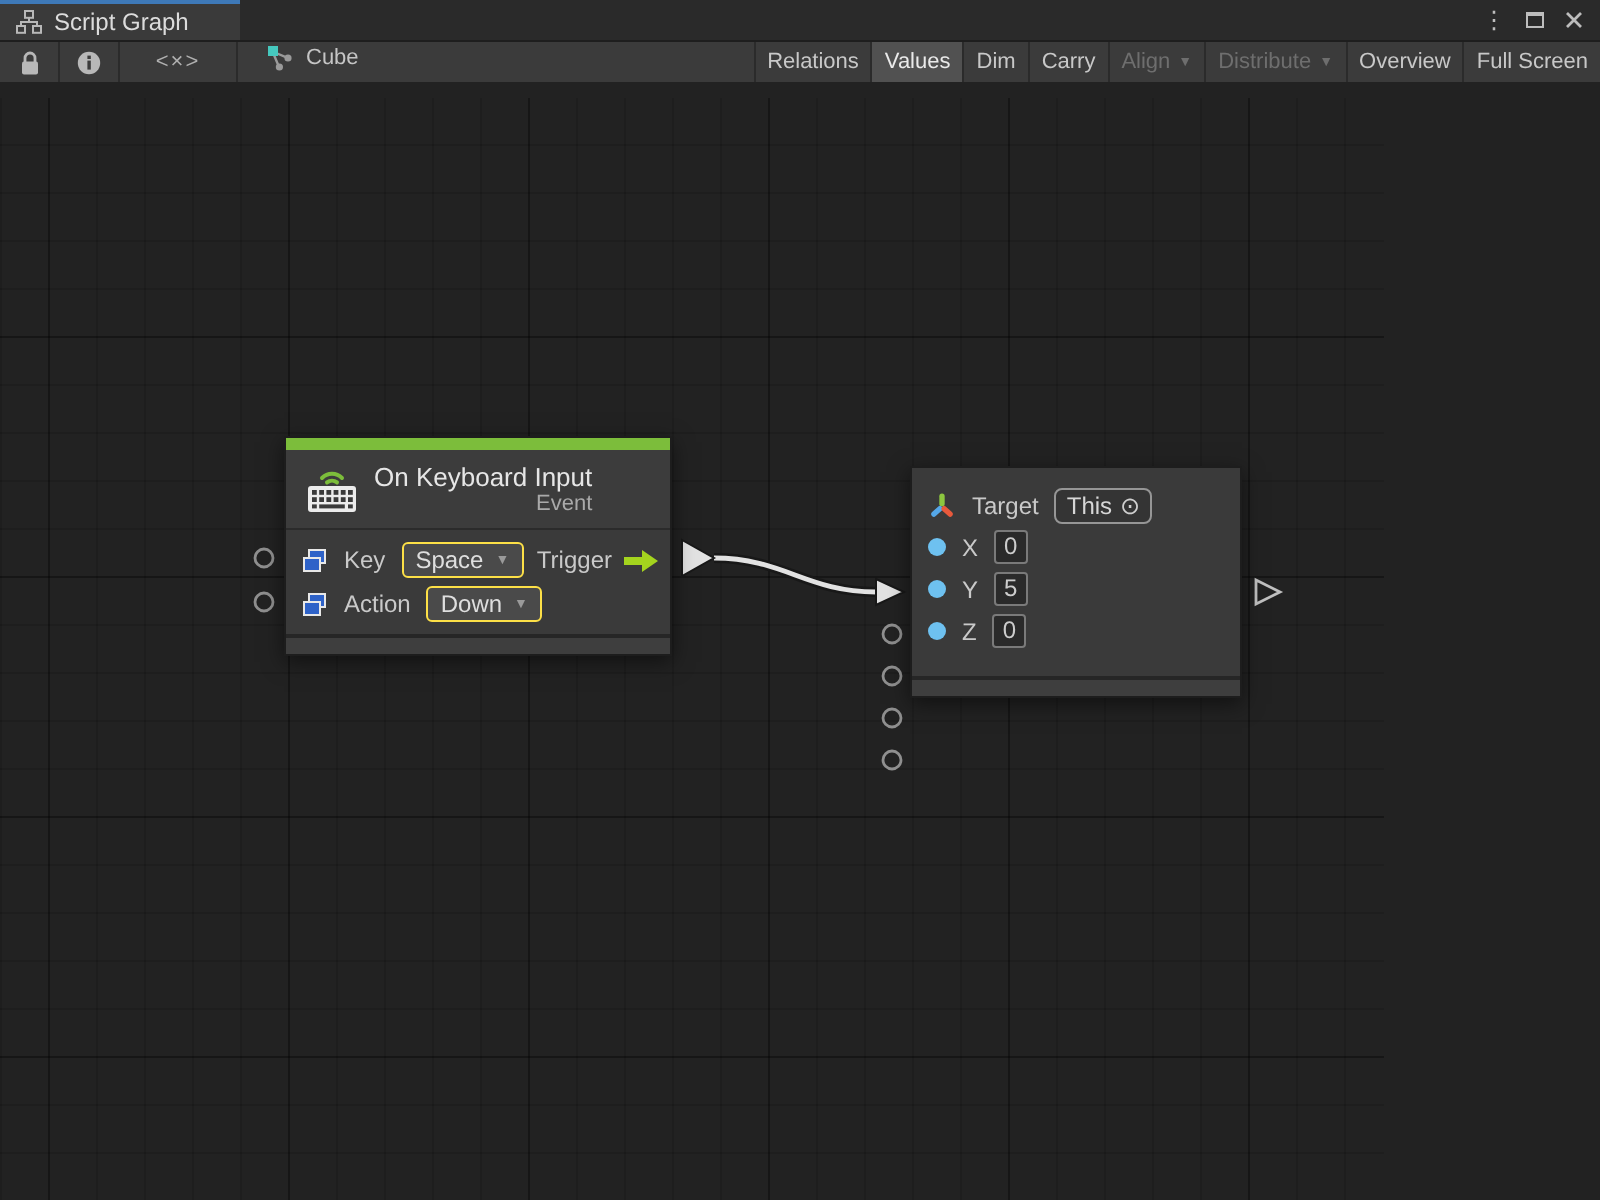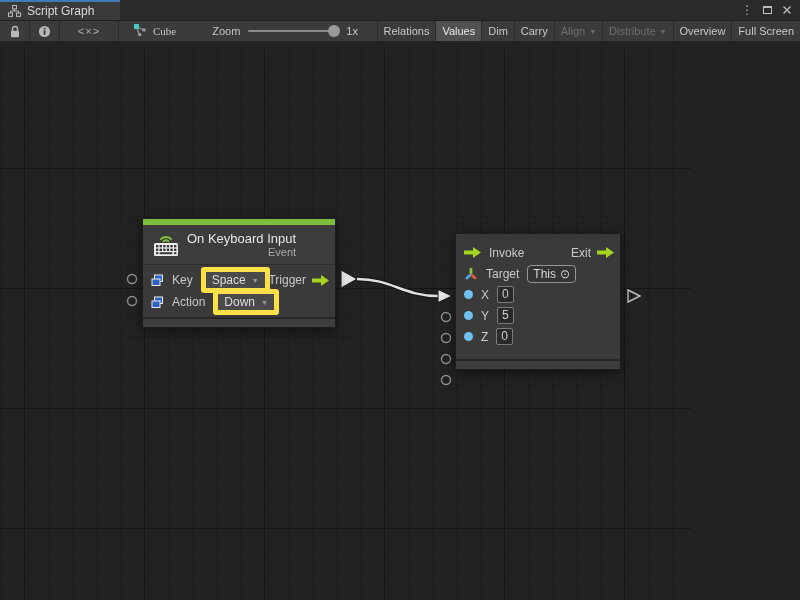--- a/index.html
+++ b/index.html
@@ -15,21 +15,21 @@
   .win-controls { margin-left:auto; display:flex; align-items:center; gap:10px; padding-right:8px; }
   .win-glyph { color:#bdbdbd; font-size:12px; line-height:1; cursor:default; }
   .max-box { width:9px; height:8px; border:1px solid #bdbdbd; border-top-width:2px; }
 
   
   .toolbar { position:absolute; left:0; top:21px; width:800px; height:20px;
     background:#3b3b3b; display:flex; align-items:stretch; font-size:11px; color:#c5c5c5; }
   .tbtn { display:flex; align-items:center; justify-content:center; border-right:1px solid #2b2b2b; }
   .tbtn.icon-cell { width:30px; }
   .tbtn.code-cell { width:59px; color:#b0b0b0; letter-spacing:1px; }
-  .target-cell { display:flex; align-items:flex-end; gap:6px; padding:0 10px 4px 14px;font-family:Liberation Serif, serif; }
+  .target-cell { display:flex; align-items:center; gap:6px; padding:0 10px 4px 14px; }
   .zoom-cell { display:flex; align-items:center; gap:8px; padding:0 8px 0 26px; }
   .zoom-track { position:relative; width:90px; height:2px; background:#8a8a8a; border-radius:1px; }
   .zoom-knob { position:absolute; right:-2px; top:-5px; width:12px; height:12px; border-radius:50%; background:#9a9a9a; }
   .tb-buttons { margin-left:auto; display:flex; align-items:stretch; }
   .tb-buttons .btn { display:flex; align-items:center; gap:4px; padding:0 6px;
     border-left:1px solid #2b2b2b; color:#c8c8c8; white-space:nowrap; cursor:default; }
   .tb-buttons .btn.active { background:#515151; color:#eaeaea; }
   .tb-buttons .btn.disabled { color:#6e6e6e; }
   .caret { font-size:7px; line-height:1; }
   .btn.disabled .caret { color:#6e6e6e; }
@@ -55,21 +55,21 @@
   .event-node .node-header { height:40px; }
   .unit-node .node-header { height:44px; }
   .nh-title { color:#e6e6e6; font-size:13px; line-height:15px; white-space:nowrap; }
   .nh-sub { color:#a9a9a9; font-size:11px; line-height:13px; white-space:nowrap;text-align:right; }
   .node-body { padding:4px 0; }
   .row { display:flex; align-items:center; gap:8px; height:22px; padding:0 8px; position:relative; }
   .unit-node .row { height:21px; }
   .row .lbl { white-space:nowrap; }
   .row-right { position:absolute; right:6px; top:0; bottom:0; display:flex; align-items:center; gap:6px; }
   .dropdown { display:flex; align-items:center; gap:6px; background:#4a4a4a;
-    border:5px solid #fde047; border-radius:3px; padding:1px 6px; color:#dedede; cursor:default; }
+    border:1px solid #fde047; border-radius:3px; padding:1px 6px; color:#dedede; cursor:default; }
   .dropdown .caret { color:#9a9a9a; }
   .field { background:#2a2a2a; border:1px solid #7a7a7a; border-radius:2px;
     padding:0 4px; min-width:14px; height:17px; line-height:15px; color:#cccccc; text-align:left; }
   .this-btn { display:flex; align-items:center; gap:4px; background:#343434;
     border:1px solid #969696; border-radius:4px; padding:0 5px; height:18px; color:#d6d6d6; cursor:default; }
   .gizmo { font-size:12px; color:#cfcfcf; line-height:1; }
   .node-footer { height:10px; background:#3e3e3e; border-top:2px solid #262626; }
   .dot-blue { width:9px; height:9px; border-radius:50%; background:#6ec1f0; flex:0 0 auto; }
 </style>
 </head>
@@ -112,27 +112,20 @@
     <span>&lt;×&gt;</span>
   </div>
   <div class="target-cell">
     <svg width="14" height="14" viewBox="0 0 14 14">
       <path d="M5 4.5 L10.5 6.8 M4 5.5 L6.3 11" stroke="#9a9a9a" stroke-width="1.2"></path>
       <rect x="1" y="1" width="5" height="5" fill="#45c8be"></rect>
       <circle cx="11" cy="7" r="1.8" fill="#9a9a9a"></circle>
       <circle cx="6.7" cy="11.5" r="1.8" fill="#9a9a9a"></circle>
     </svg>
     <span>Cube</span>
-  </div>
-  <div class="zoom-cell">
-    <span>Zoom</span>
-    <span class="zoom-track">
-      <span class="zoom-knob"></span>
-    </span>
-    <span>1x</span>
   </div>
   <div class="tb-buttons">
     <div class="btn">
         <span>Relations</span>
       </div>
     <div class="btn active">
         <span>Values</span>
       </div>
     <div class="btn">
         <span>Dim</span>
@@ -237,32 +230,20 @@
           <span class="caret">▼</span>
         </span>
       </div>
     </div>
     <div class="node-footer"></div>
   </div>
 
   <div class="node unit-node" style="left:455px; top:184px; width:166px;">
     <div class="node-body" style="padding-top:8px; padding-bottom:12px;">
       <div class="row">
-        <svg width="17" height="11" viewBox="0 0 17 11">
-          <polygon points="0,3.5 9,3.5 9,0 17,5.5 9,11 9,7.5 0,7.5" fill="#a4d41e"></polygon>
-        </svg>
-        <span class="lbl">Invoke</span>
-        <span class="row-right">
-          <span class="lbl">Exit</span>
-          <svg width="17" height="11" viewBox="0 0 17 11">
-            <polygon points="0,3.5 9,3.5 9,0 17,5.5 9,11 9,7.5 0,7.5" fill="#a4d41e"></polygon>
-          </svg>
-        </span>
-      </div>
-      <div class="row">
         <svg width="14" height="14" viewBox="0 0 24 26">
           <line x1="12" y1="11" x2="12" y2="4" stroke="#8cc63f" stroke-width="5" stroke-linecap="round"></line>
           <line x1="10" y1="15.5" x2="4.5" y2="20.5" stroke="#55a7e8" stroke-width="5" stroke-linecap="round"></line>
           <line x1="14" y1="15.5" x2="19.5" y2="20.5" stroke="#e8593c" stroke-width="5" stroke-linecap="round"></line>
         </svg>
         <span class="lbl">Target</span>
         <span class="this-btn">
           <span>This</span>
           <span class="gizmo">⊙</span>
         </span>

